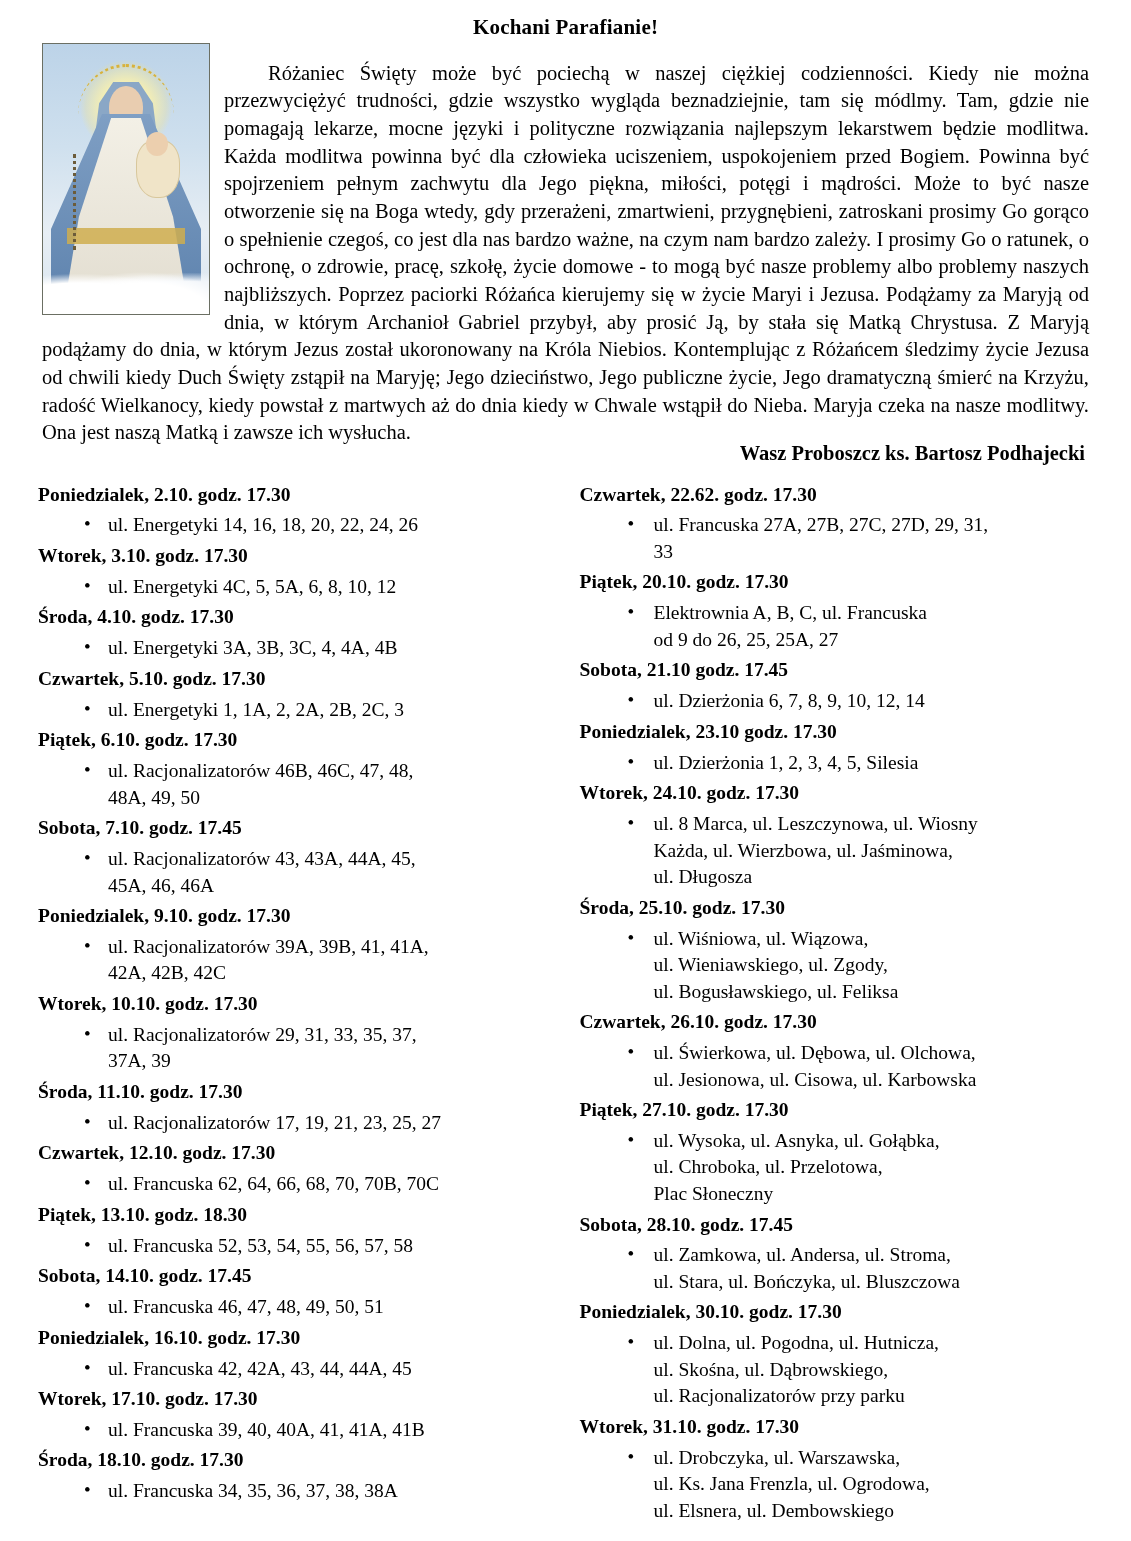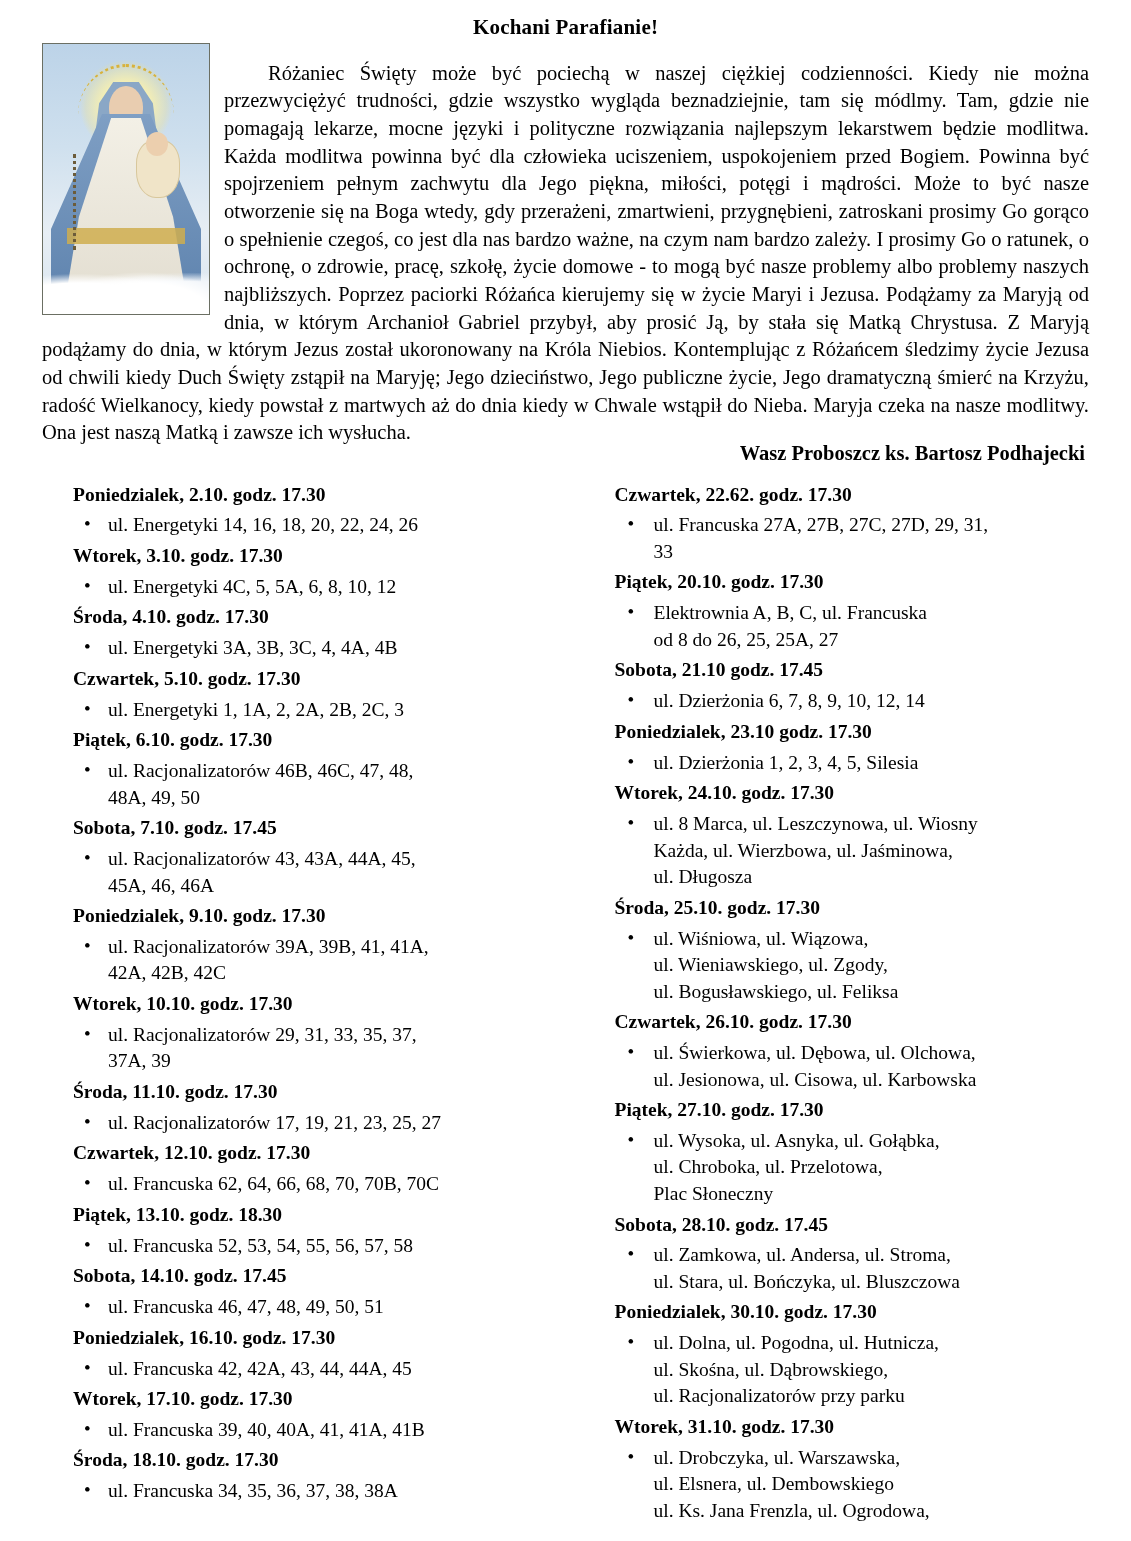--- a/index.html
+++ b/index.html
@@ -187,21 +187,20 @@
     width: 50%;
   }
   .entry {
     margin-bottom: 1px;
   }
   .entry-date {
     font-weight: bold;
     font-size: 19.5px;
     line-height: 1.38;
     white-space: nowrap;
-    margin-left: 35px;
   }
   .entry-lines {
     margin: 4px;
     padding: 0;
     list-style: none;
   }
   .entry-lines li {
     font-size: 19.5px;
     line-height: 1.36;
     padding-left: 66px;
@@ -352,21 +351,21 @@
           <div class="entry-date">Czwartek, 22.62. godz. 17.30</div>
           <ul class="entry-lines">
             <li class="bulleted">ul. Francuska 27A, 27B, 27C, 27D, 29, 31,</li>
             <li class="">33</li>
           </ul>
         </div>
         <div class="entry">
           <div class="entry-date">Piątek, 20.10. godz. 17.30</div>
           <ul class="entry-lines">
             <li class="bulleted">Elektrownia A, B, C, ul. Francuska</li>
-            <li class="">od 8 do 26, 25, 25A, 27</li>
+            <li class="">od 9 do 26, 25, 25A, 27</li>
           </ul>
         </div>
         <div class="entry">
           <div class="entry-date">Sobota, 21.10 godz. 17.45</div>
           <ul class="entry-lines">
             <li class="bulleted">ul. Dzierżonia 6, 7, 8, 9, 10, 12, 14</li>
           </ul>
         </div>
         <div class="entry">
           <div class="entry-date">Poniedzialek, 23.10 godz. 17.30</div>
@@ -417,20 +416,20 @@
           <ul class="entry-lines">
             <li class="bulleted">ul. Dolna, ul. Pogodna, ul. Hutnicza,</li>
             <li class="">ul. Skośna, ul. Dąbrowskiego,</li>
             <li class="">ul. Racjonalizatorów przy parku</li>
           </ul>
         </div>
         <div class="entry">
           <div class="entry-date">Wtorek, 31.10. godz. 17.30</div>
           <ul class="entry-lines">
             <li class="bulleted">ul. Drobczyka, ul. Warszawska,</li>
+            <li class="">ul. Ks. Jana Frenzla, ul. Ogrodowa,</li>
             <li class="">ul. Elsnera, ul. Dembowskiego</li>
-            <li class="">ul. Ks. Jana Frenzla, ul. Ogrodowa,</li>
           </ul>
         </div>
       </div>
   </div>
 
 </div>
 
 </body></html>

